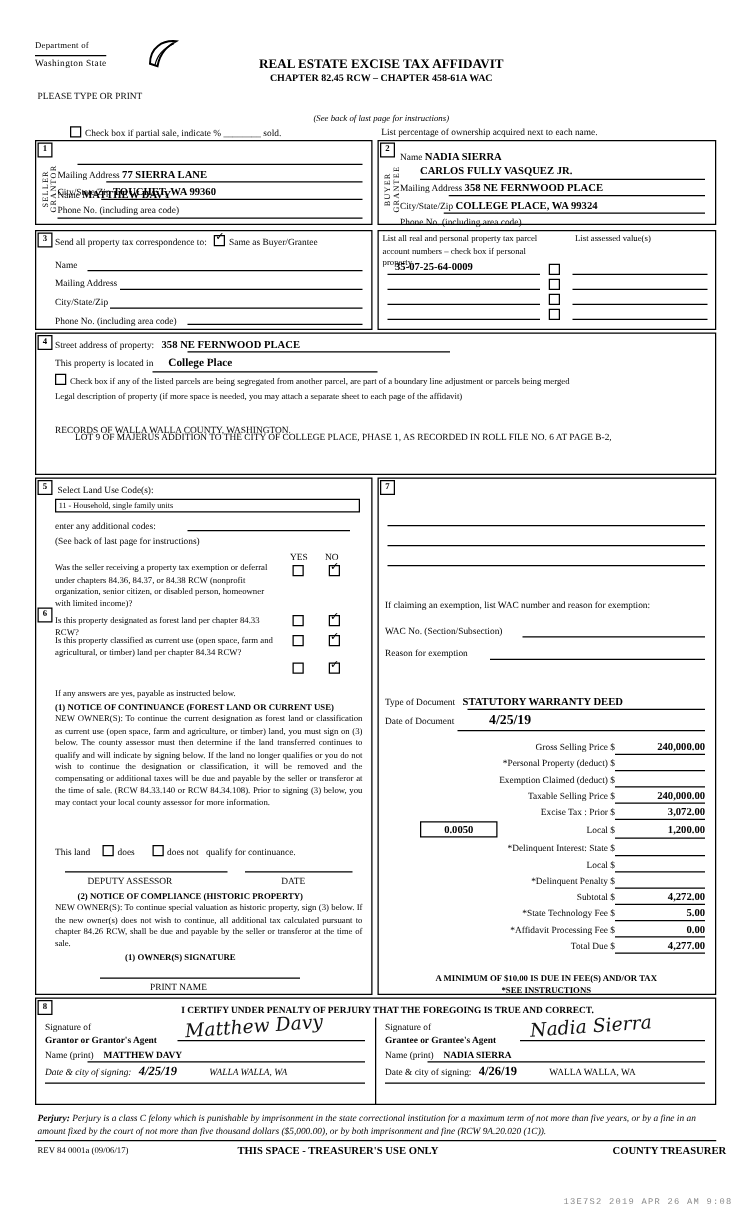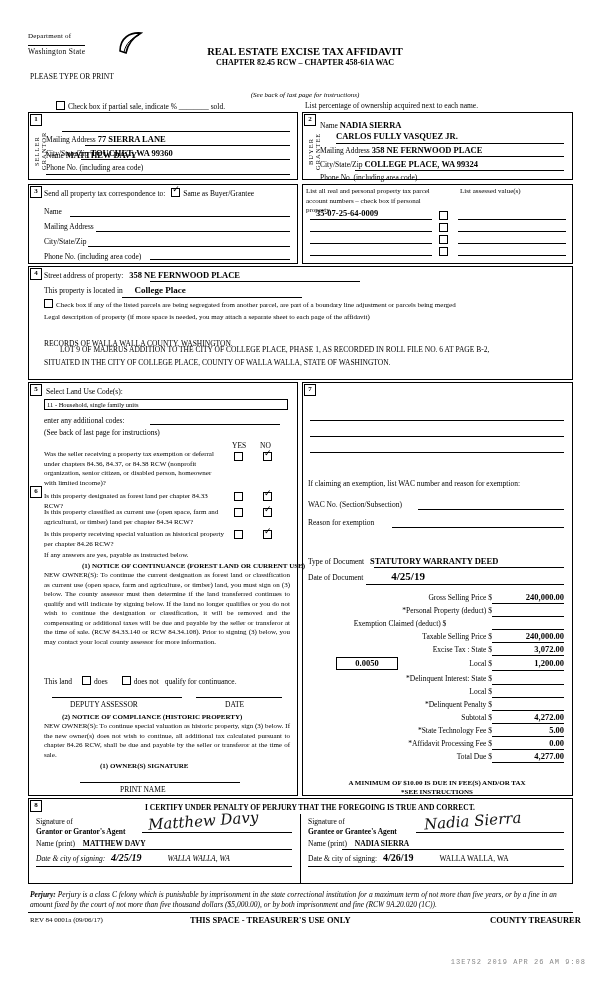--- a/index.html
+++ b/index.html
@@ -156,21 +156,20 @@
     <span>This property is located in</span>
     <span class="hand" style="margin-left:10px;font-size:9px;">College Place</span>
   </div>
   <div style="position:absolute;left:122px;top:297px;width:180px;border-bottom:1px solid #000;"></div>
   <div class="fld small" style="left:44px;top:313px;width:520px;white-space:normal;">Legal description of property (if more space is needed, you may attach a separate sheet to each page of the affidavit)</div>
   <div class="fld small" style="left:44px;top:299px;width:520px;white-space:normal;">
     <span class="cbox"></span><span>Check box if any of the listed parcels are being segregated from another parcel, are part of a boundary line adjustment or parcels being merged</span>
   </div>
   <div class="fld" style="left:60px;top:327px;width:500px;white-space:normal;line-height:11px;margin-top:17px;">LOT 9 OF MAJERUS ADDITION TO THE CITY OF COLLEGE PLACE, PHASE 1, AS RECORDED IN ROLL FILE NO. 6 AT PAGE B-2,</div>
   <div class="fld" style="left:44px;top:338px;width:500px;white-space:normal;">RECORDS OF WALLA WALLA COUNTY, WASHINGTON.</div>
-  <div class="fld" style="left:44px;top:357px;width:520px;white-space:normal;">SITUATED IN THE CITY OF COLLEGE PLACE, COUNTY OF WALLA WALLA, STATE OF WASHINGTON.</div>
 
   <div class="box" style="left:28px;top:382px;width:270px;height:414px;"></div>
   <div class="box" style="left:302px;top:382px;width:271px;height:414px;"></div>
   <div class="num" style="left:30px;top:384px;">5</div>
   <div class="num" style="left:304px;top:384px;">7</div>
 
   <div class="fld" style="left:46px;top:386px;">Select Land Use Code(s):</div>
   <div class="selcode" style="left:44px;top:399px;width:238px;">11 - Household, single family units</div>
   <div class="fld" style="left:44px;top:415px;">enter any additional codes:</div>
   <div style="position:absolute;left:150px;top:424px;width:130px;border-bottom:1px solid #000;"></div>
@@ -185,26 +184,25 @@
 
   <div class="num" style="left:30px;top:486px;">6</div>
   <div class="fld small" style="left:44px;top:492px;width:180px;white-space:normal;">Is this property designated as forest land per chapter 84.33 RCW?</div>
   <span class="cbox" style="position:absolute;left:234px;top:492px;"></span>
   <span class="cbox chk" style="position:absolute;left:263px;top:492px;"></span>
 
   <div class="fld small" style="left:44px;top:508px;width:180px;white-space:normal;">Is this property classified as current use (open space, farm and agricultural, or timber) land per chapter 84.34 RCW?</div>
   <span class="cbox" style="position:absolute;left:234px;top:508px;"></span>
   <span class="cbox chk" style="position:absolute;left:263px;top:508px;"></span>
 
-  <div class="fld small" style="left:44px;top:530px;width:180px;white-space:normal;">Is this property receiving special valuation as historical property per chapter 84.26 RCW?</div>
   <span class="cbox" style="position:absolute;left:234px;top:530px;"></span>
   <span class="cbox chk" style="position:absolute;left:263px;top:530px;"></span>
 
   <div class="fld small" style="left:44px;top:551px;">If any answers are yes, payable as instructed below.</div>
-  <div class="fld small b" style="left:44px;top:562px;margin-left:38px;">(1) NOTICE OF CONTINUANCE (FOREST LAND OR CURRENT USE)</div>
+  <div class="fld small b" style="left:44px;top:562px;">(1) NOTICE OF CONTINUANCE (FOREST LAND OR CURRENT USE)</div>
   <div class="fld small" style="left:44px;top:571px;width:246px;white-space:normal;text-align:justify;">NEW OWNER(S): To continue the current designation as forest land or classification as current use (open space, farm and agriculture, or timber) land, you must sign on (3) below. The county assessor must then determine if the land transferred continues to qualify and will indicate by signing below. If the land no longer qualifies or you do not wish to continue the designation or classification, it will be removed and the compensating or additional taxes will be due and payable by the seller or transferor at the time of sale. (RCW 84.33.140 or RCW 84.34.108). Prior to signing (3) below, you may contact your local county assessor for more information.</div>
 
   <div class="fld" style="left:44px;top:676px;">
     <span>This land</span>
     <span class="cbox" style="margin-left:8px;"></span><span>does</span>
     <span class="cbox" style="margin-left:12px;"></span><span>does not</span>
     <span style="margin-left:4px;">qualify for continuance.</span>
   </div>
 
   <div style="position:absolute;left:52px;top:697px;width:130px;border-bottom:1px solid #000;"></div>
@@ -240,29 +238,29 @@
   <div style="position:absolute;left:366px;top:584px;width:198px;border-bottom:1px solid #000;"></div>
 
   <div class="fld rt" style="left:308px;top:592px;width:184px;">Gross Selling Price $</div>
   <div class="fld rt hand" style="left:494px;top:592px;width:70px;">240,000.00</div>
   <div style="position:absolute;left:492px;top:603px;width:72px;border-bottom:1px solid #000;"></div>
 
   <div class="fld rt" style="left:308px;top:605px;width:184px;">*Personal Property (deduct) $</div>
   <div class="fld rt hand" style="left:494px;top:605px;width:70px;"></div>
   <div style="position:absolute;left:492px;top:616px;width:72px;border-bottom:1px solid #000;"></div>
 
-  <div class="fld rt" style="left:308px;top:618px;width:184px;text-align:center;">Exemption Claimed (deduct) $</div>
+  <div class="fld rt" style="left:308px;top:618px;width:184px;">Exemption Claimed (deduct) $</div>
   <div class="fld rt hand" style="left:494px;top:618px;width:70px;"></div>
   <div style="position:absolute;left:492px;top:629px;width:72px;border-bottom:1px solid #000;"></div>
 
   <div class="fld rt" style="left:308px;top:631px;width:184px;">Taxable Selling Price $</div>
   <div class="fld rt hand" style="left:494px;top:631px;width:70px;">240,000.00</div>
   <div style="position:absolute;left:492px;top:642px;width:72px;border-bottom:1px solid #000;"></div>
 
-  <div class="fld rt" style="left:308px;top:644px;width:184px;">Excise Tax : State $</div>
+  <div class="fld rt" style="left:308px;top:644px;width:184px;">Excise Tax : Prior $</div>
   <div class="fld rt hand" style="left:494px;top:644px;width:70px;">3,072.00</div>
   <div style="position:absolute;left:492px;top:655px;width:72px;border-bottom:1px solid #000;"></div>
 
   <div class="box" style="left:336px;top:657px;width:62px;height:13px;"></div>
   <div class="fld hand ctr" style="left:336px;top:658px;width:62px;">0.0050</div>
   <div class="fld rt" style="left:404px;top:658px;width:88px;">Local $</div>
   <div class="fld rt hand" style="left:494px;top:658px;width:70px;">1,200.00</div>
   <div style="position:absolute;left:492px;top:670px;width:72px;border-bottom:1px solid #000;"></div>
 
   <div class="fld rt" style="left:308px;top:673px;width:184px;">*Delinquent Interest: State $</div>

